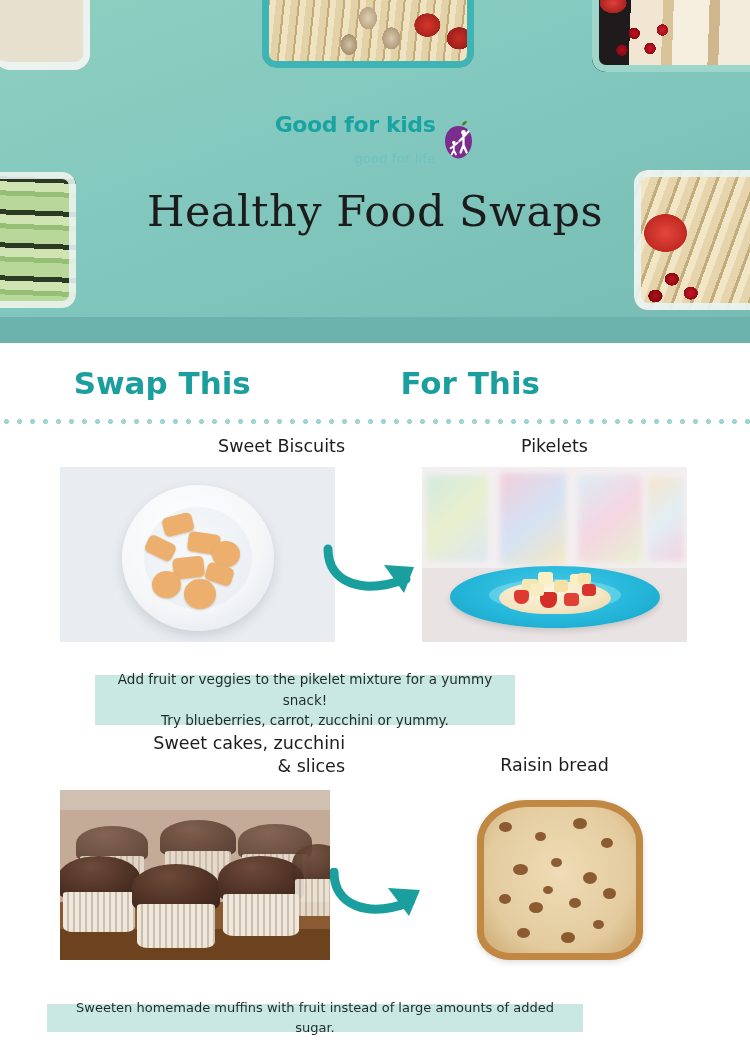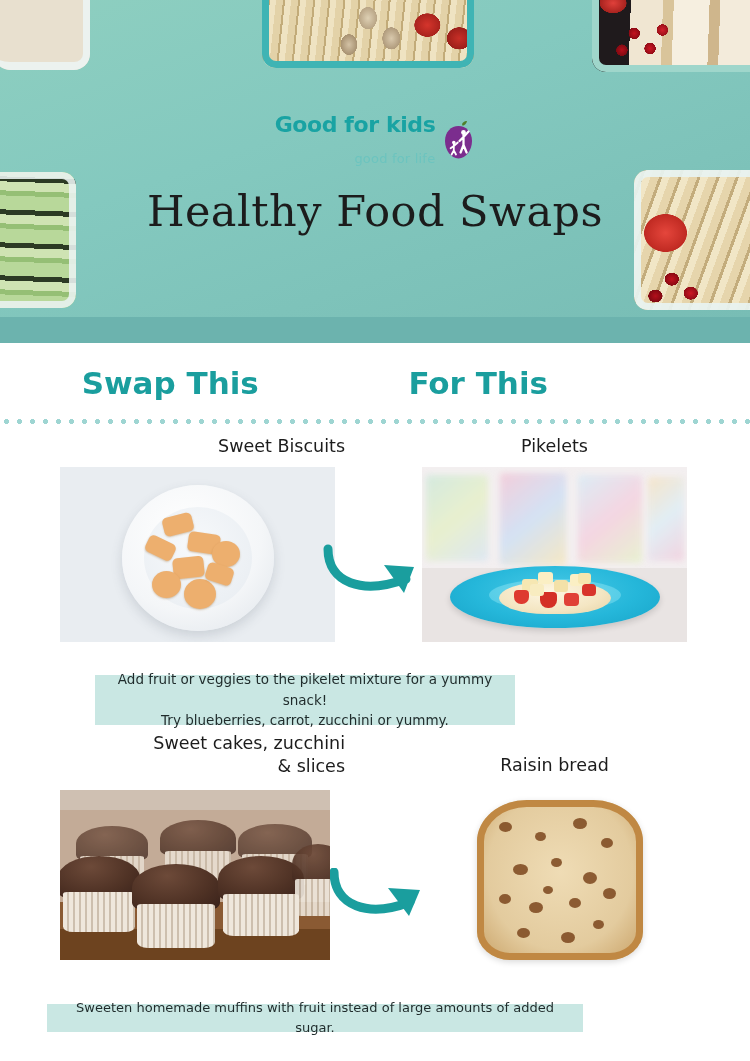--- a/index.html
+++ b/index.html
@@ -131,21 +131,21 @@
   .teal-band {
     position: absolute; left: 0; top: 317px;
     width: 750px; height: 26px;
     background: #6cb3ae;
   }
 
   
   .content { position: relative; width: 750px; }
 
   .col-heads {
-    position: absolute; top: 48px; left: 8px; width: 616px;
+    position: absolute; top: 48px; left: 0; width: 616px;
     display: flex;
     justify-content: space-between;
   }
   .col-head {
     font-family: "DejaVu Sans", sans-serif;
     font-weight: bold; font-size: 31px; color: #1a9e9e;
     text-align: center;
   }
   .col-head.left  { width: 395px; }
   .col-head.right { width: 355px; }

